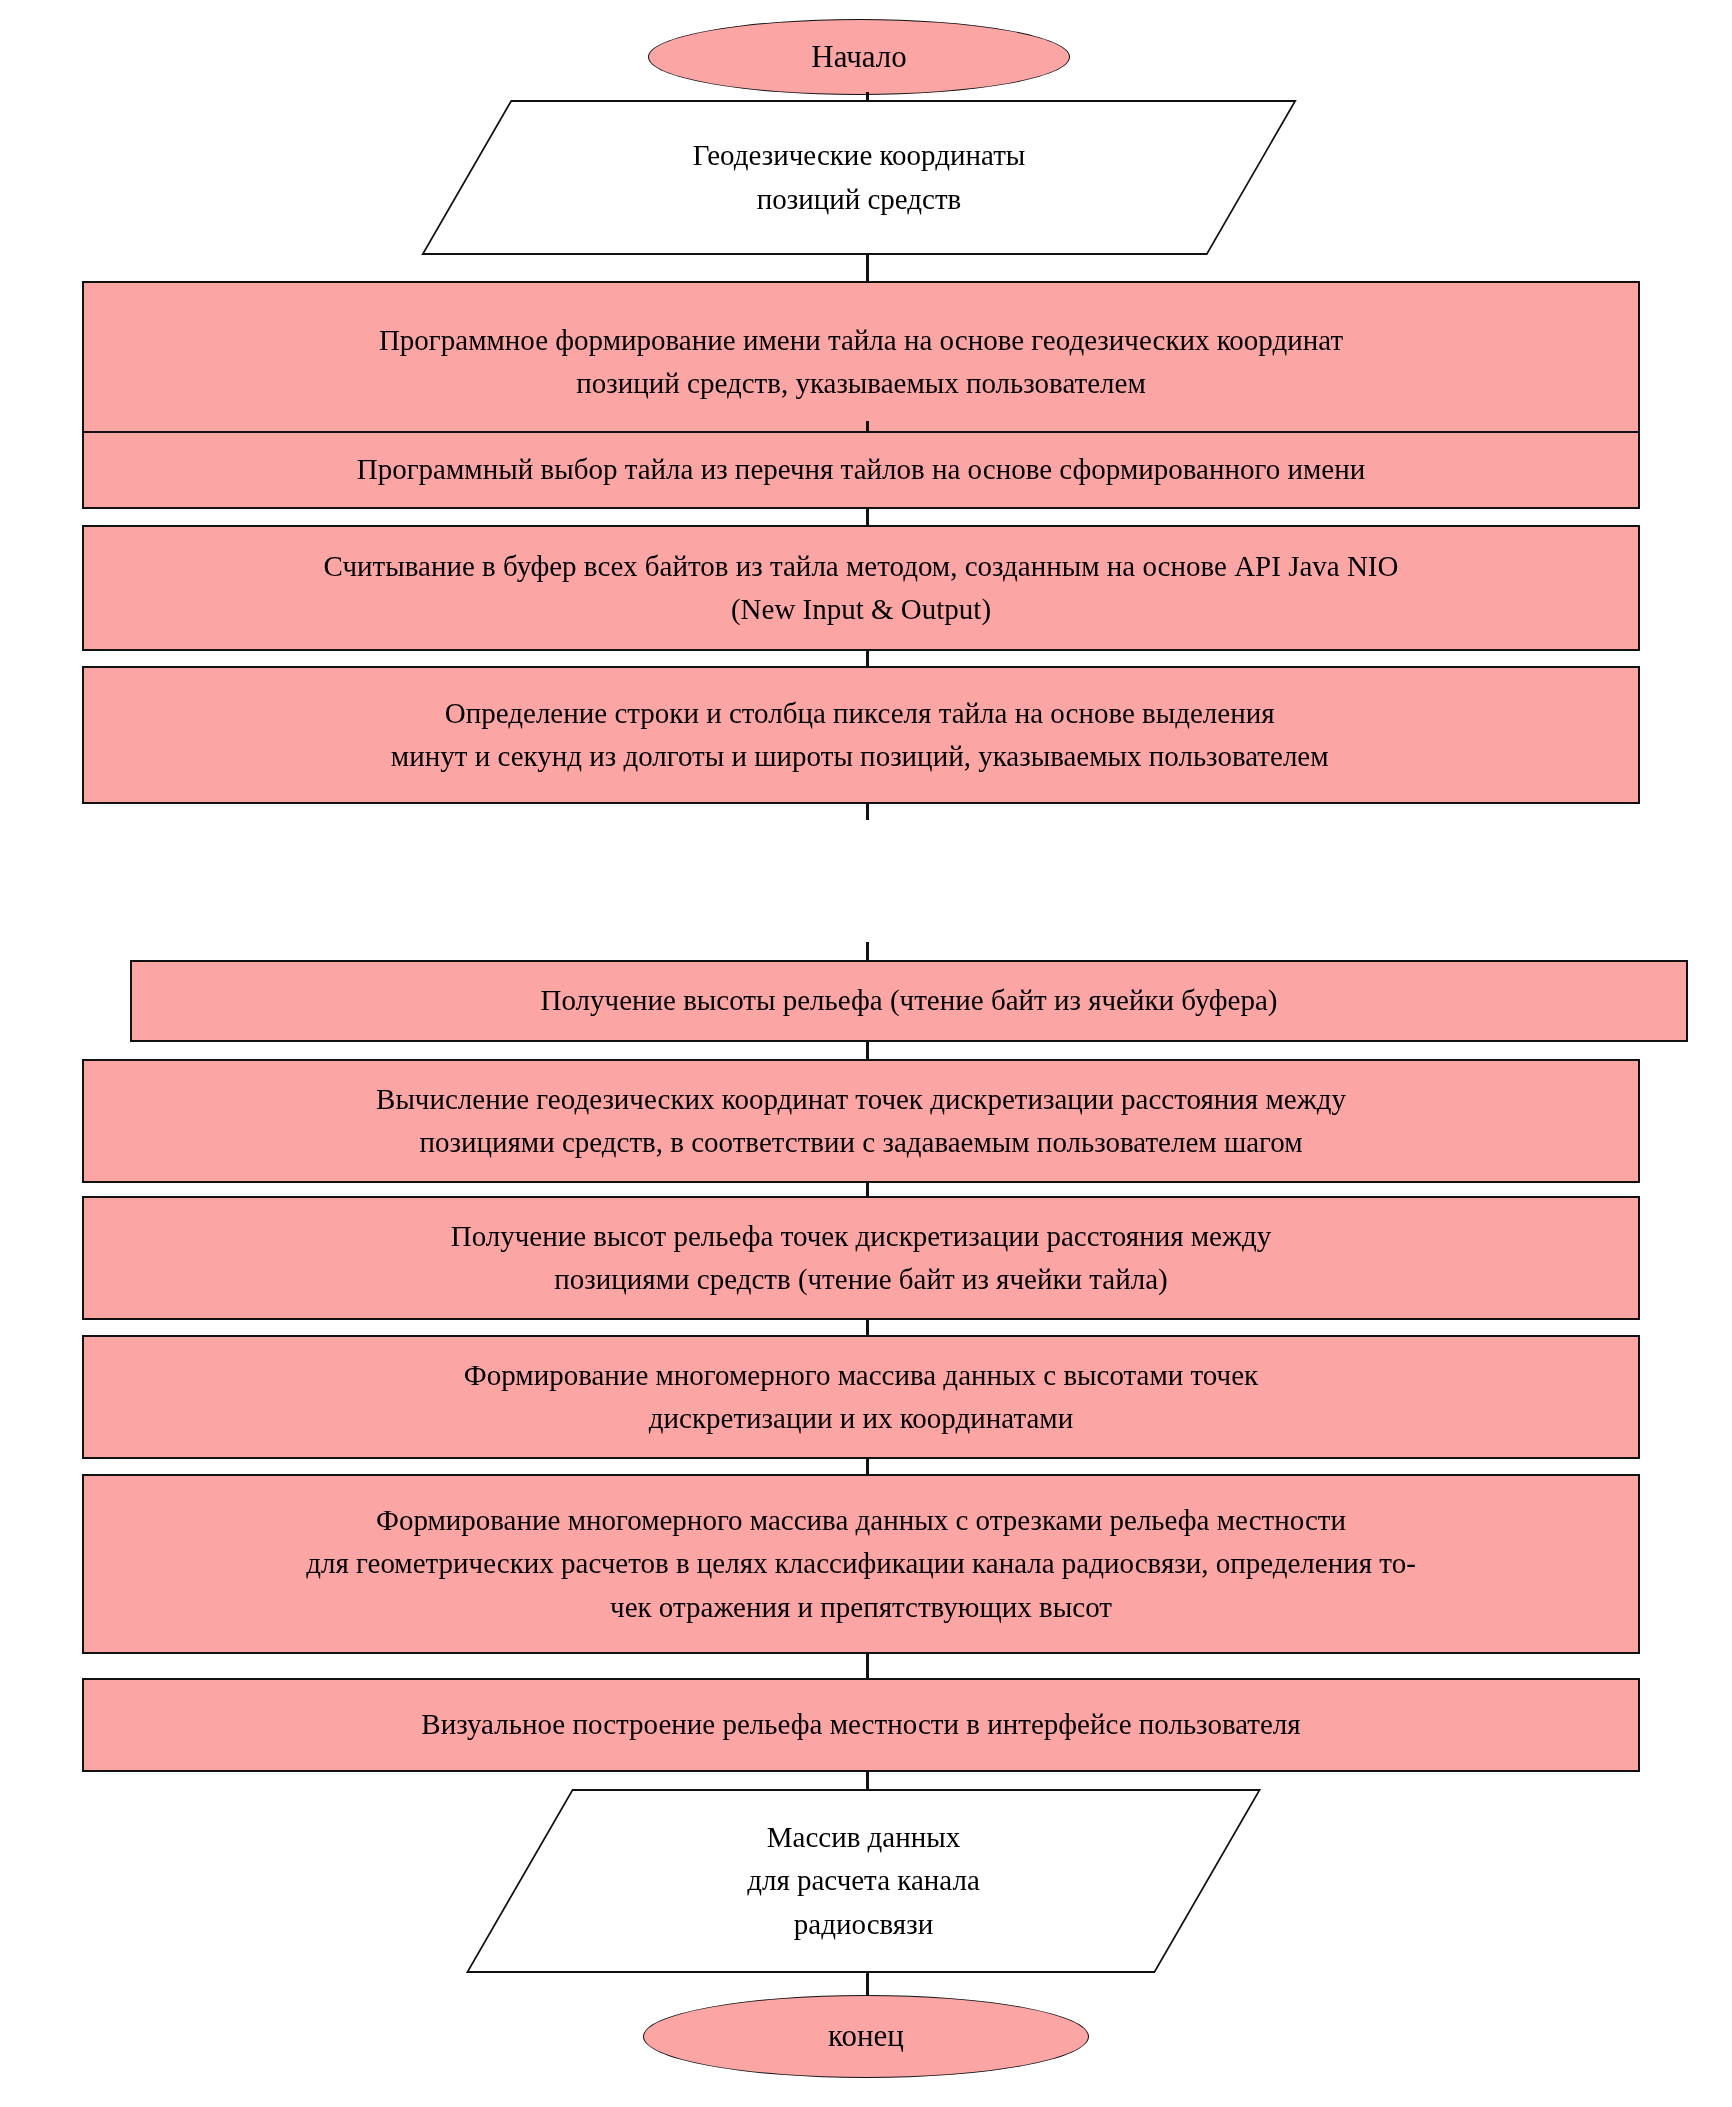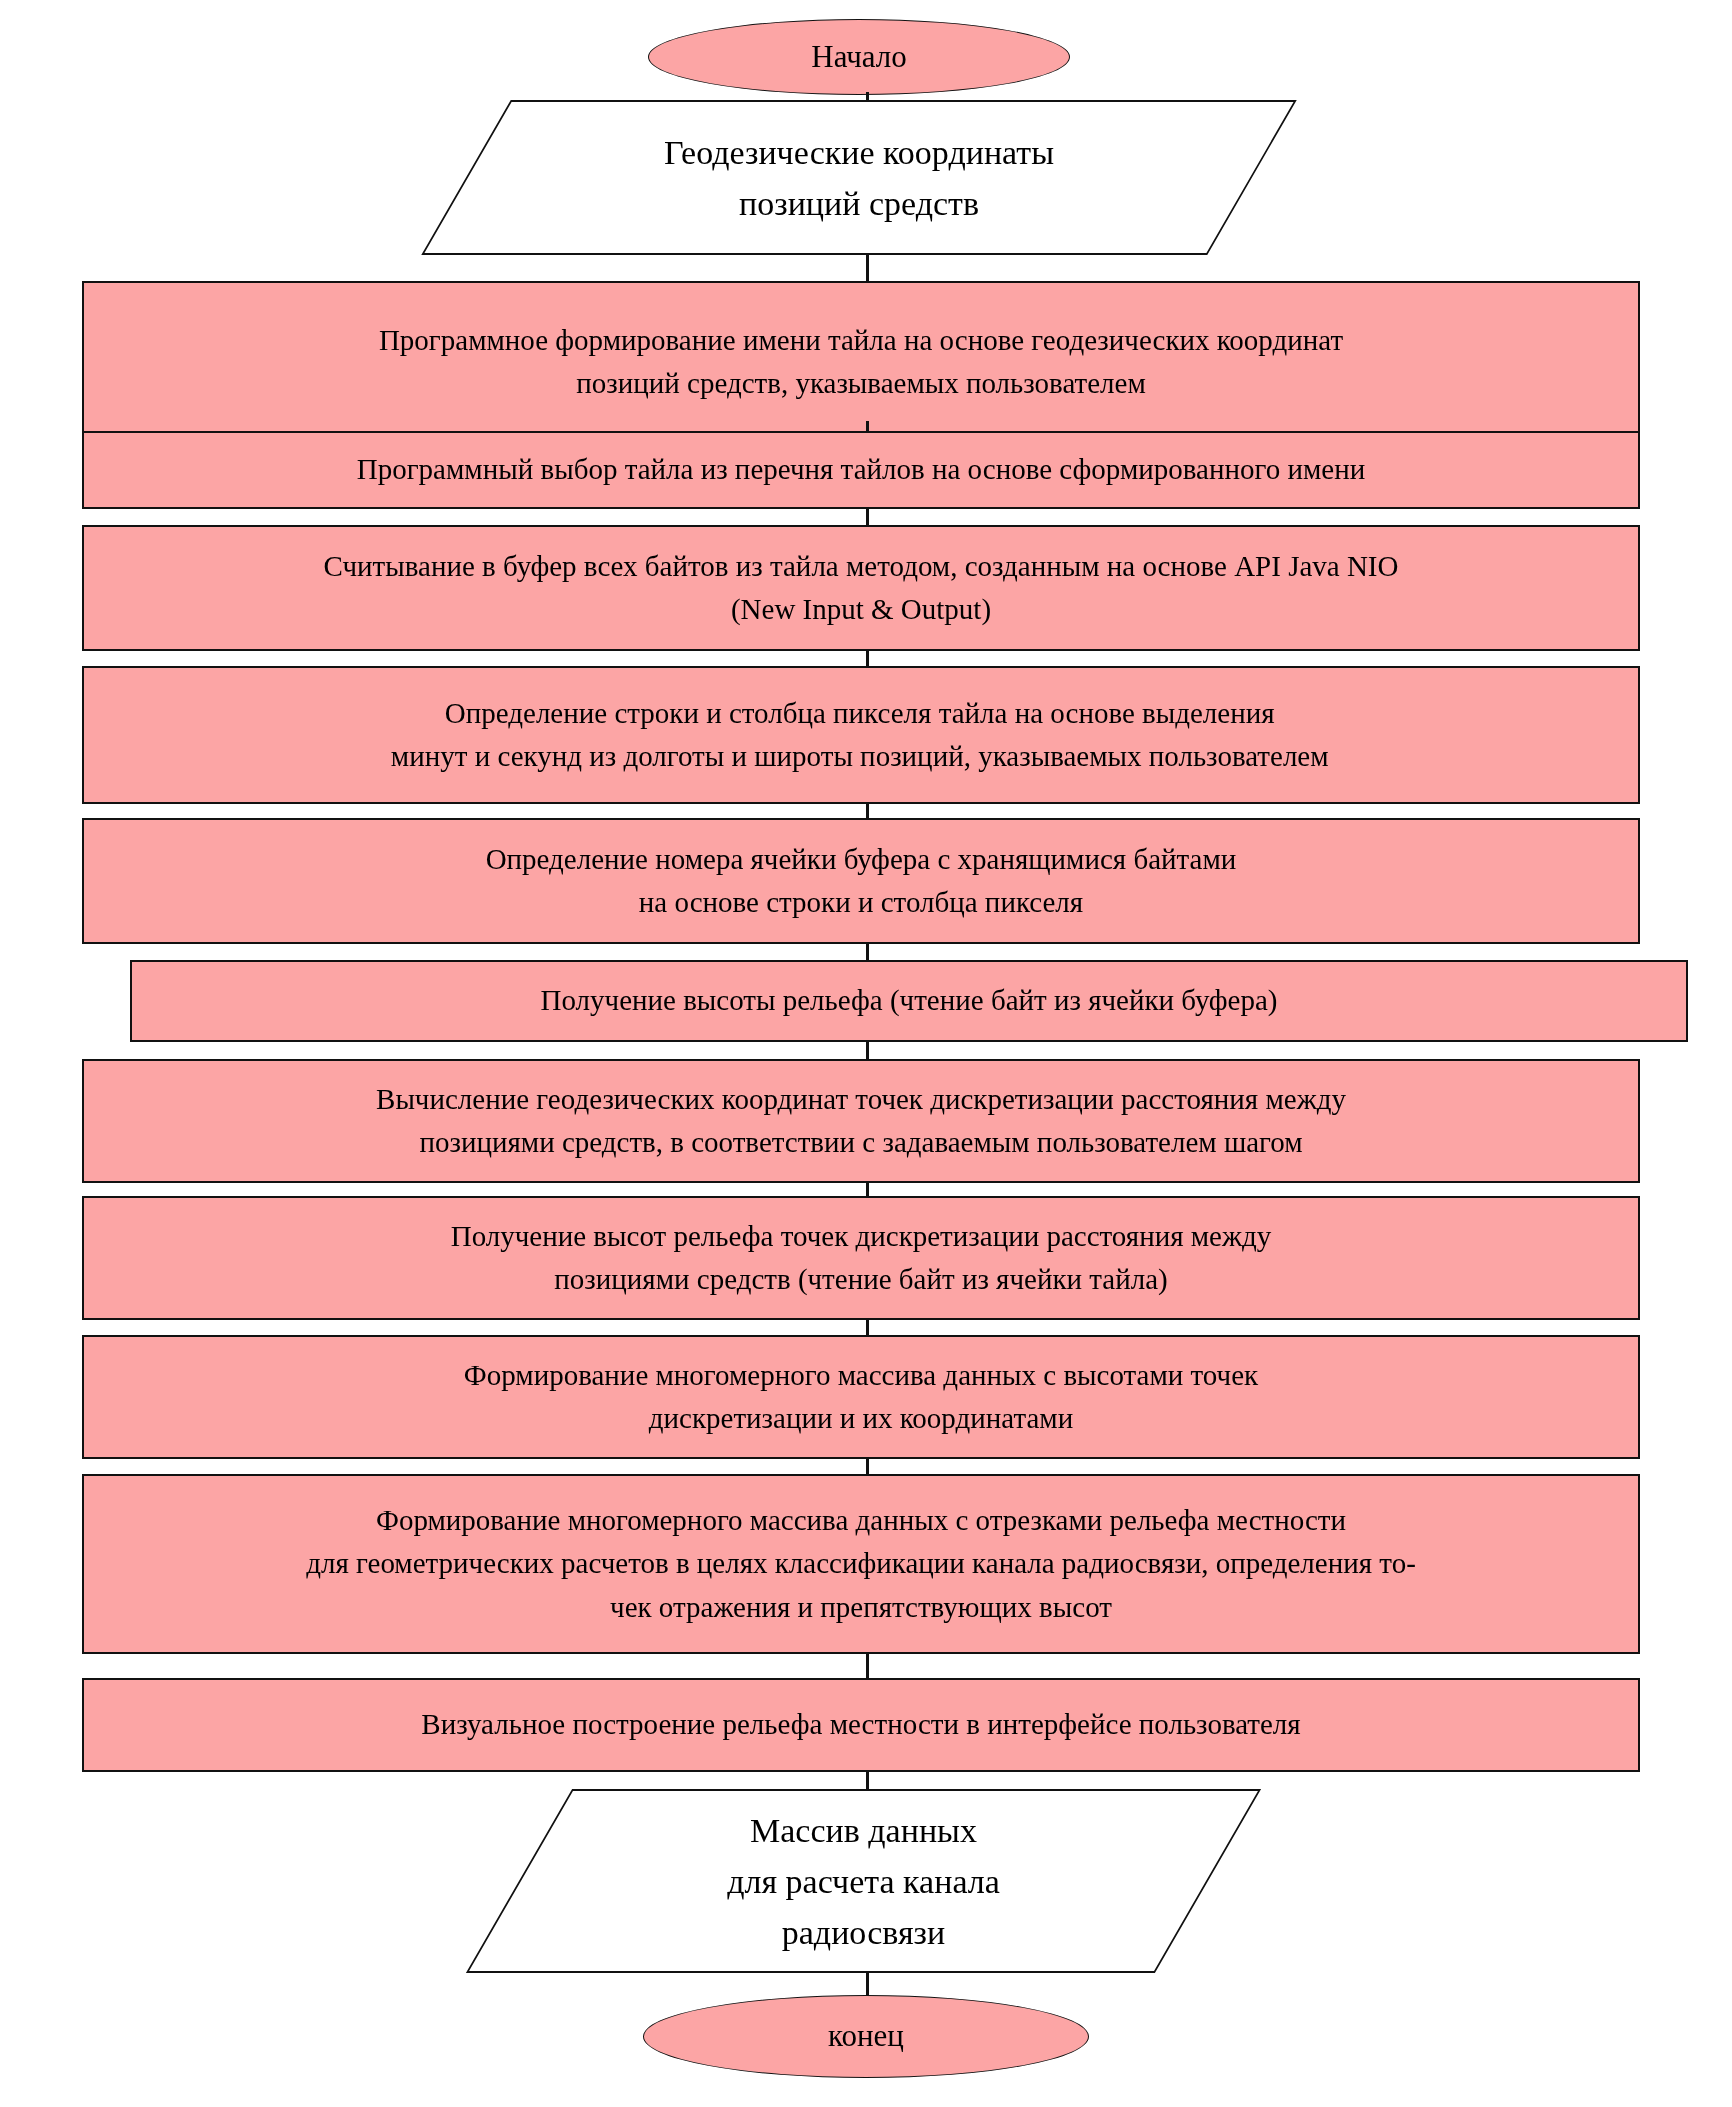--- a/index.html
+++ b/index.html
@@ -47,21 +47,21 @@
     background: #ffffff;
     transform: skewX(-30deg);
   }
   .para-text {
     position: absolute;
     inset: 0;
     display: flex;
     align-items: center;
     justify-content: center;
     text-align: center;
-    font-size: 34px;
+    font-size: 29px;
     line-height: 1.5;
     white-space: pre-line;
   }
   .connector {
     position: absolute;
     left: 866px;
     width: 2.9px;
     background: #111111;
   }
 </style>
@@ -104,24 +104,20 @@
 
   <div class="connector" style="top:649px; height:18.4px;"></div>
 
   <div class="node process" style="top:666px; height:138px;padding-left:11px;">
     <span>Определение строки и столбца пикселя тайла на основе выделения
 минут и секунд из долготы и широты позиций, указываемых пользователем</span>
   </div>
 
   <div class="connector" style="top:802px; height:18.4px;"></div>
 
-  <div class="node process" style="top:818px; height:126px;">
-    <span>Определение номера ячейки буфера с хранящимися байтами
-на основе строки и столбца пикселя</span>
-  </div>
 
   <div class="connector" style="top:942px; height:19.4px;"></div>
 
   <div class="node process" style="top:960px; height:82px;margin-left:48px;">
     <span>Получение высоты рельефа (чтение байт из ячейки буфера)</span>
   </div>
 
   <div class="connector" style="top:1040px; height:20.4px;"></div>
 
   <div class="node process" style="top:1059px; height:124px;">

